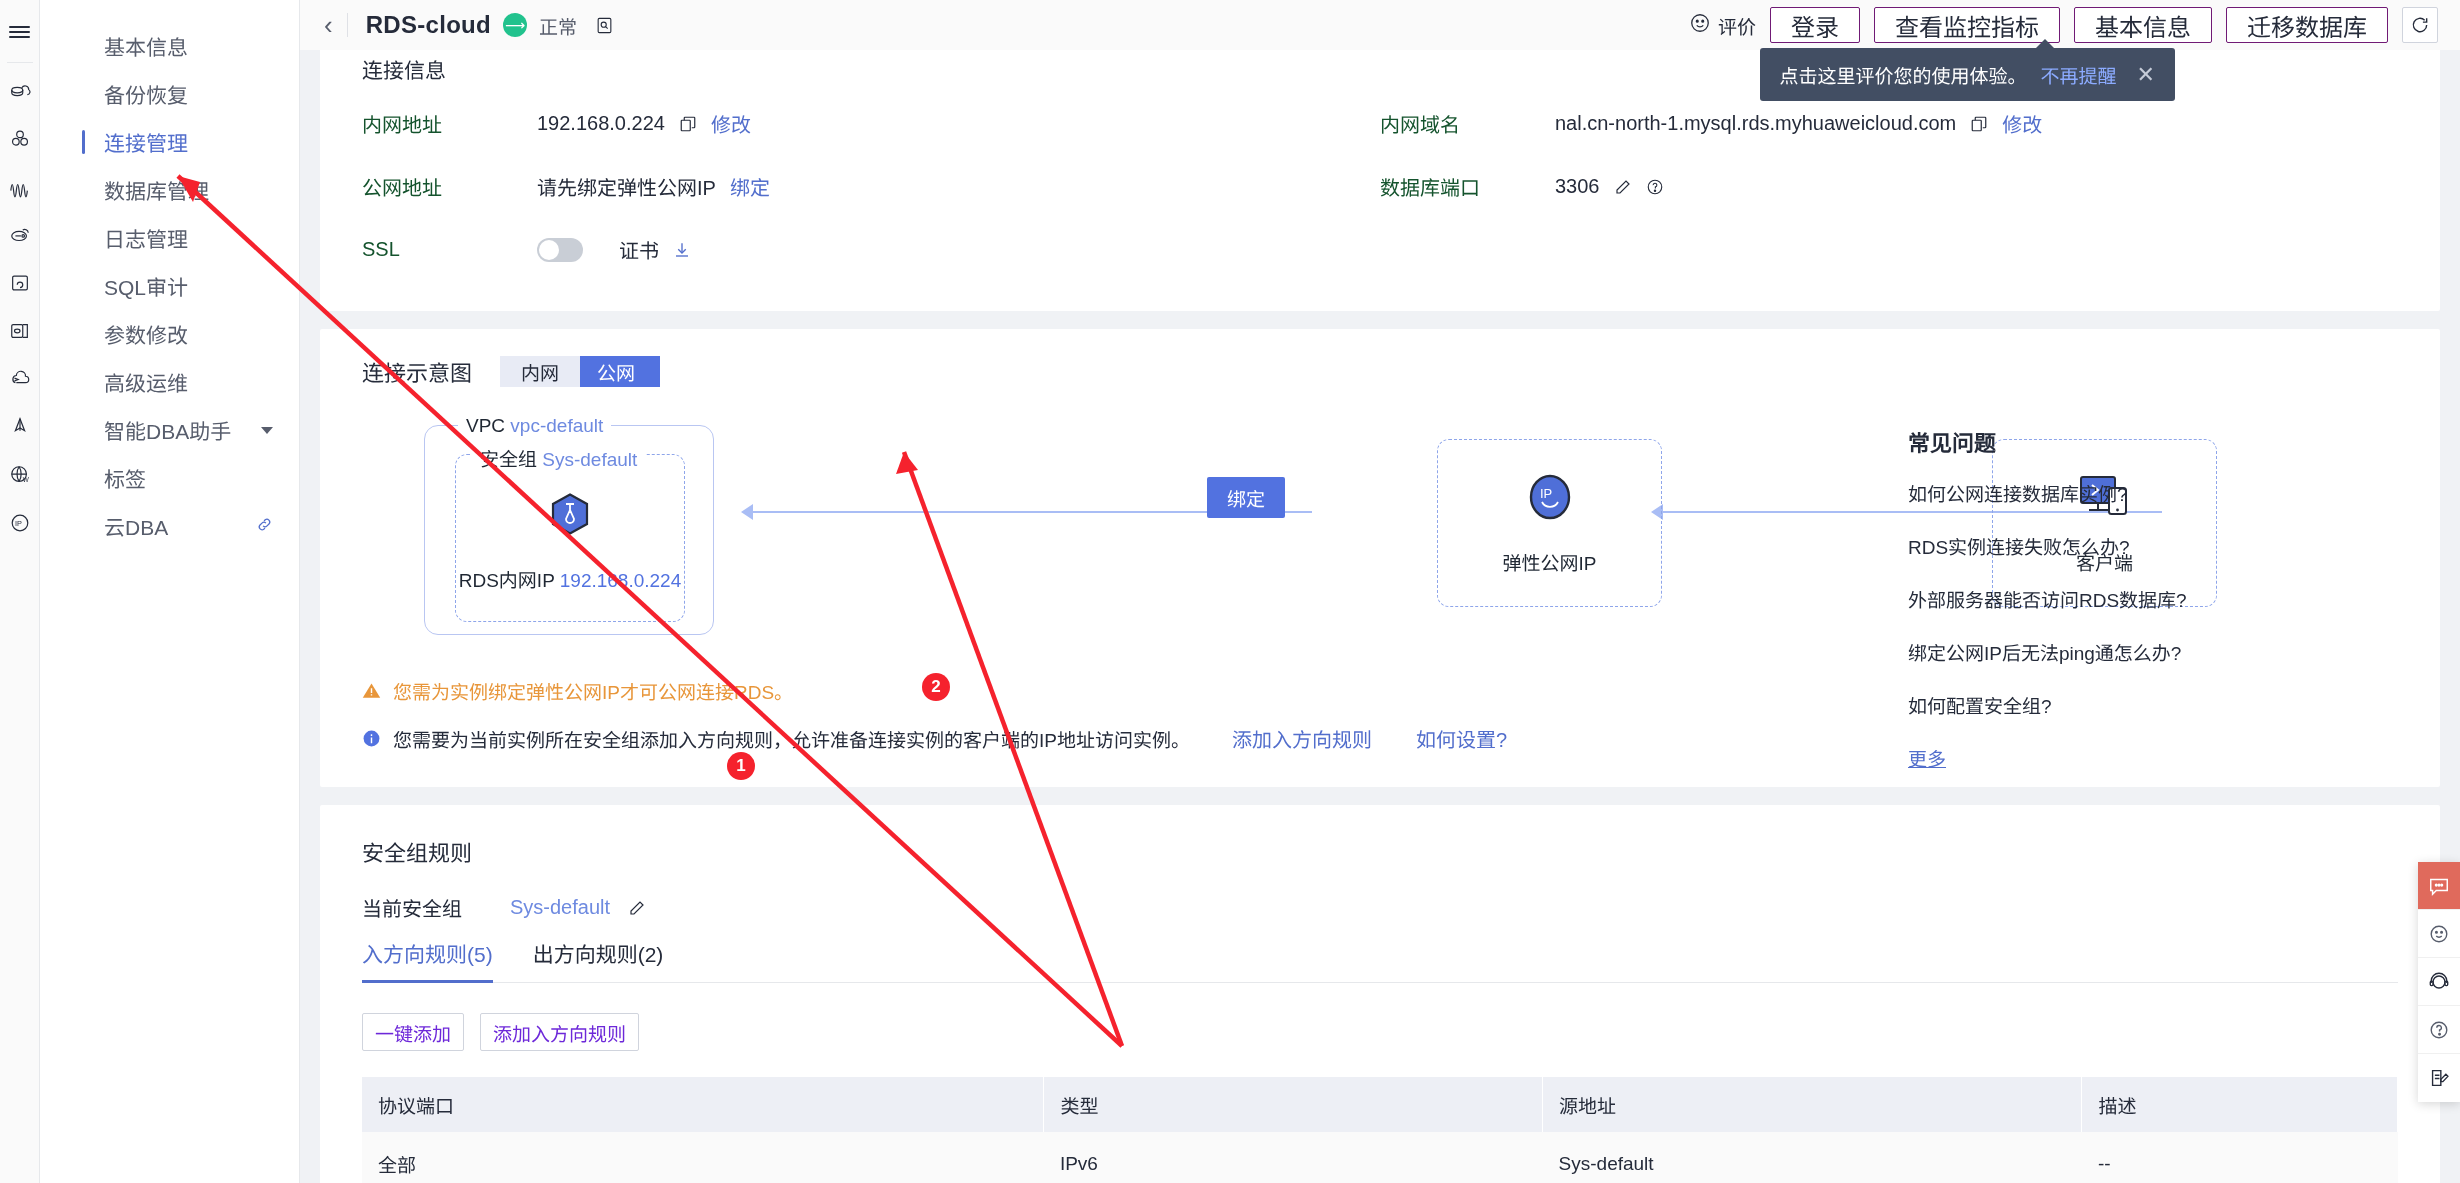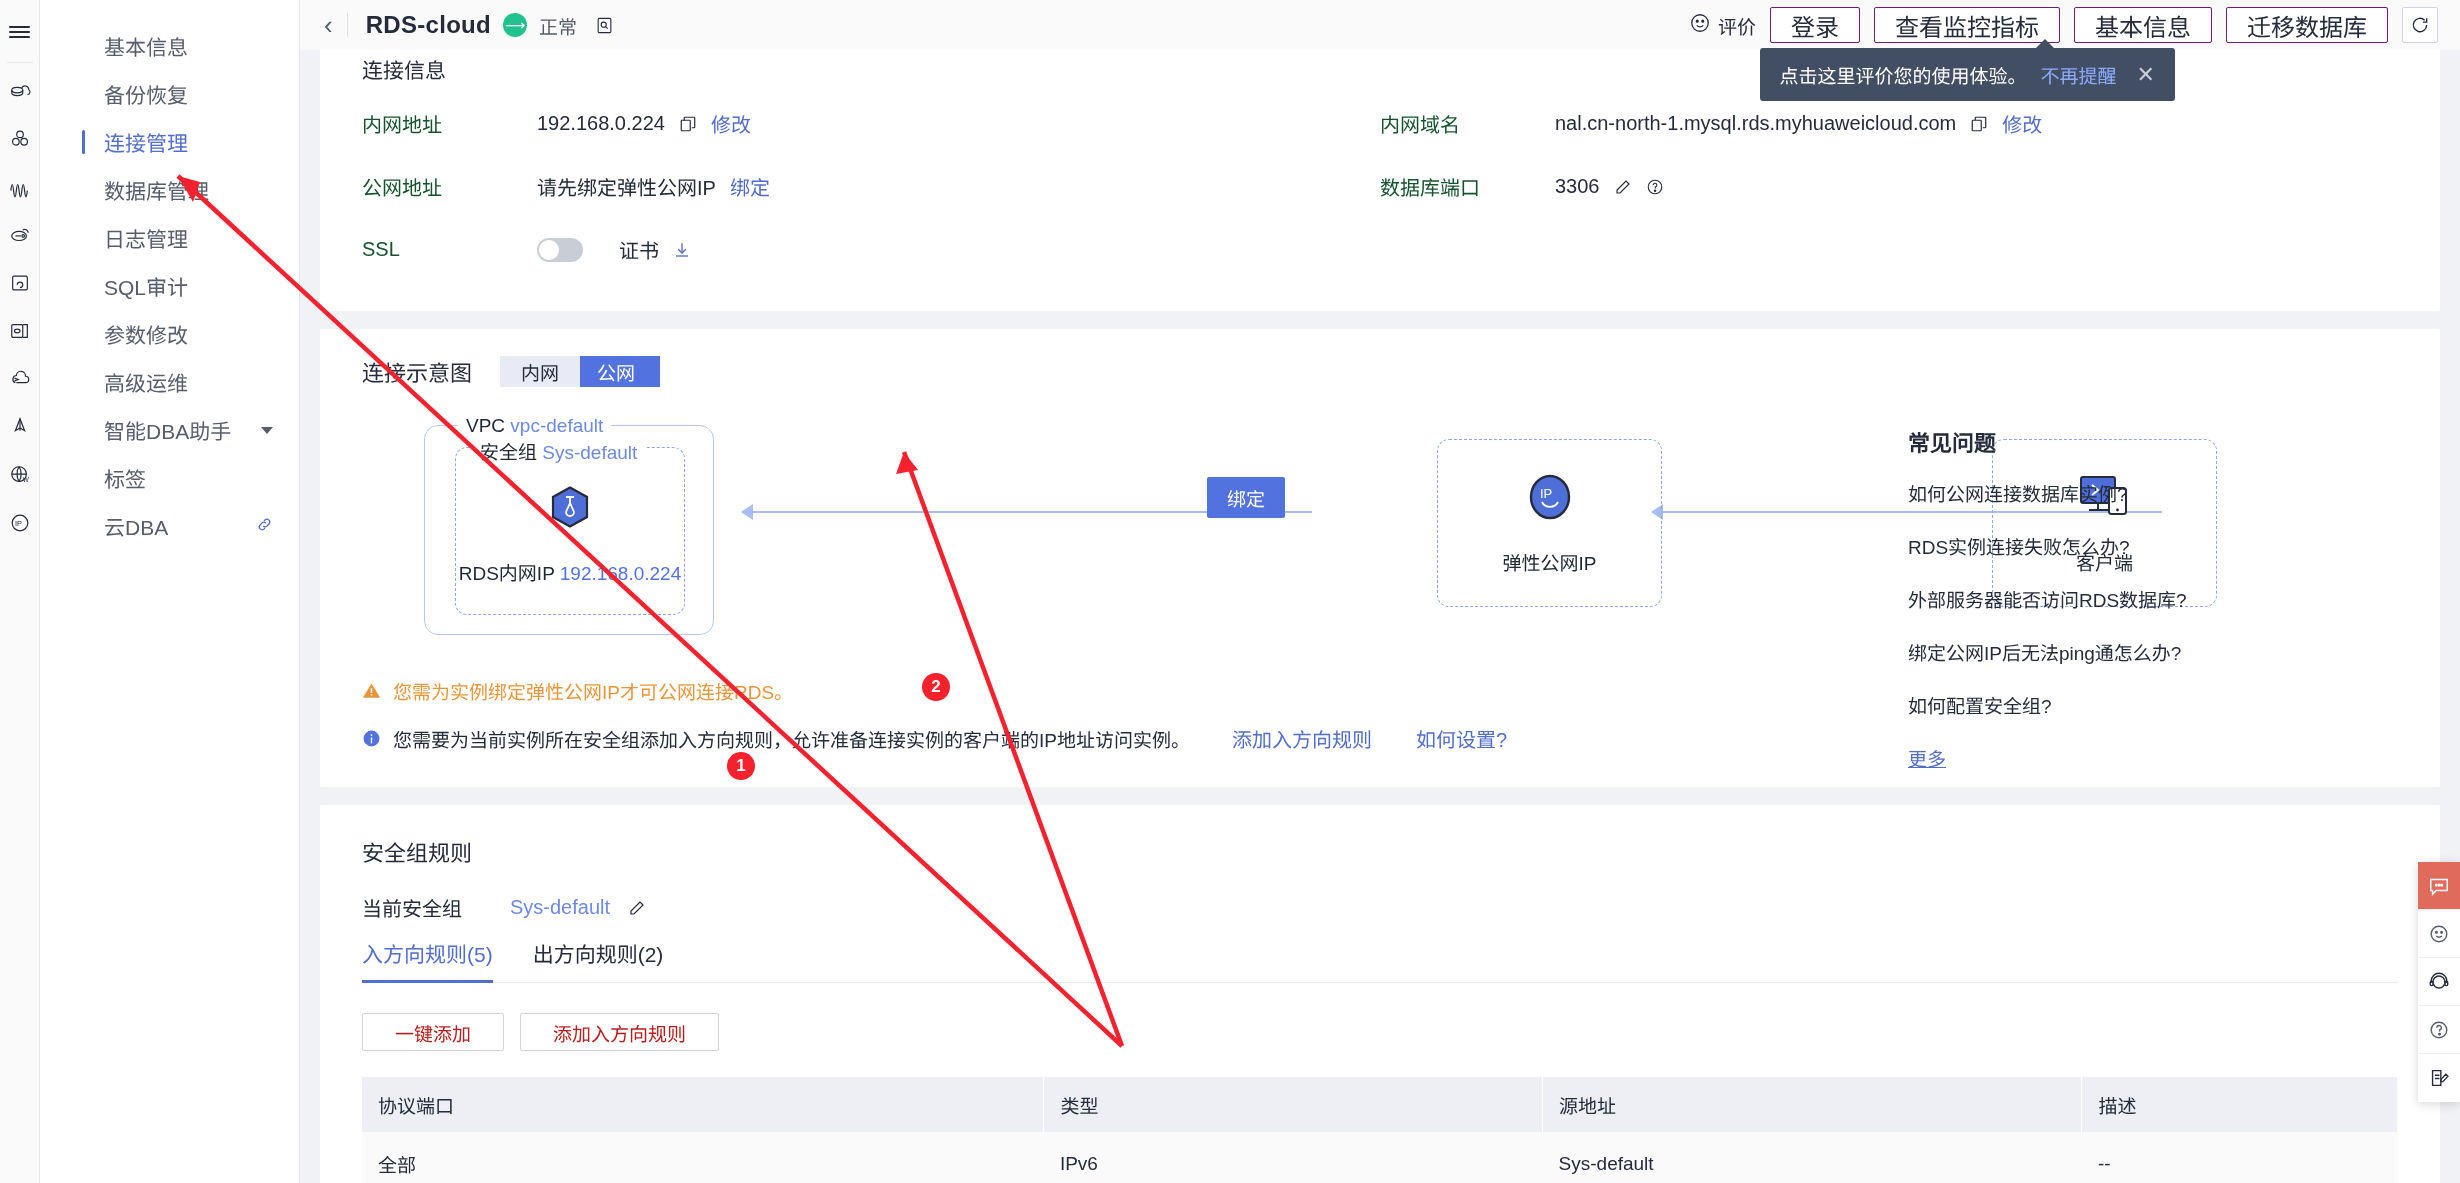--- a/index.html
+++ b/index.html
@@ -126,21 +126,21 @@
   .seg-btn.active { background:#5272e0; color:#fff;padding-left:8px; }
 
   .diagram-area { position: relative; height: 260px; margin-top: 24px; }
   .vpc-box {
     position:absolute; left: 62px; top: 14px; width: 290px; height: 210px;
     border: 1px solid #b9c6f2; border-radius: 14px;
   }
   .box-label { position:absolute; font-size: 19px; background:#fff; padding: 0 8px; white-space: nowrap;}
   .box-label .lbl-name { color:#6e8ae0; }
   .sg-box {
-    position:absolute; left: 30px; top: 21px; width: 230px; height: 168px;
+    position:absolute; left: 30px; top: 28px; width: 230px; height: 168px;
     border: 1px dashed #8ea5ea; border-radius: 12px;
   }
   .node-ico { position:absolute; left: 50%; transform: translateX(-50%); top: 38px; }
   .node-cap { position:absolute; left:50%; transform:translateX(-50%); top: 110px; font-size: 19px; white-space: nowrap; }
   .node-cap .ip { color:#5272e0; }
 
   .eip-box, .client-box {
     position:absolute; top: 28px; width: 225px; height: 168px;
     border: 1px dashed #8ea5ea; border-radius: 12px;
   }
@@ -175,22 +175,22 @@
   .card-rules { margin-top: 18px; padding: 30px 42px 0; position: relative; }
   .rules-title { font-size: 22px; color:#252b3a; margin-bottom: 26px; }
   .cur-sg { display:flex; align-items:center; gap: 18px; font-size: 20px; margin-bottom: 6px;}
   .cur-sg-label { color:#252b3a; width: 130px; }
   .cur-sg-val { color:#6e8ae0; }
   .tabs { display:flex; gap: 40px; border-bottom: 1px solid #e6e8eb; }
   .tab { font-size: 21px; color:#252b3a; padding: 10px 0 14px; cursor:pointer; position:relative; }
   .tab.active { color:#526ecc; }
   .tab.active::after { content:""; position:absolute; left:0; right:0; bottom:-1px; height:3px; background:#526ecc; }
   .rules-btns { display:flex; gap: 16px; margin: 30px 0 26px; }
-  .gbtn { height: 38px; padding: 0 32px; border:1px solid #d0d4dd; background:#fff; font-size:19px;
-          color:#b91c1c; border-radius:2px; cursor:pointer; font-family: inherit; }
+  .gbtn { height: 38px; padding: 0 12px; border:1px solid #d0d4dd; background:#fff; font-size:19px;
+          color:#6d28d9; border-radius:2px; cursor:pointer; font-family: inherit; }
 
   table.rules { width: 100%; border-collapse: collapse; }
   table.rules th {
     background:#edeff5; text-align:left; font-size: 19px; font-weight: 400; color:#252b3a;
     padding: 14px 0 14px 16px; border-right: 1px solid #fff;
   }
   table.rules td {
     font-size: 19px; color:#252b3a; padding: 18px 0 18px 16px;
     border-bottom: 1px solid #ecedf0; background:#fafafa;
   }

